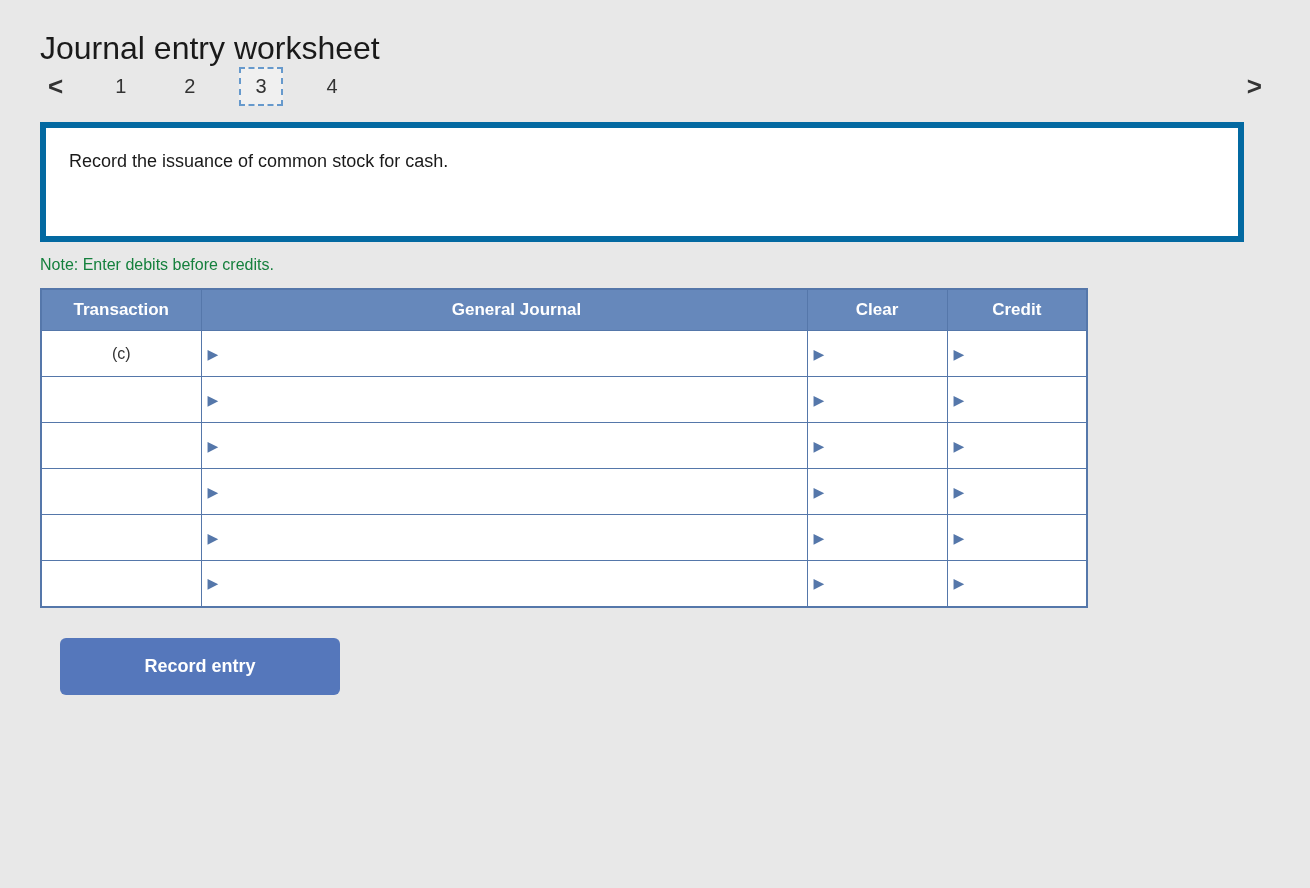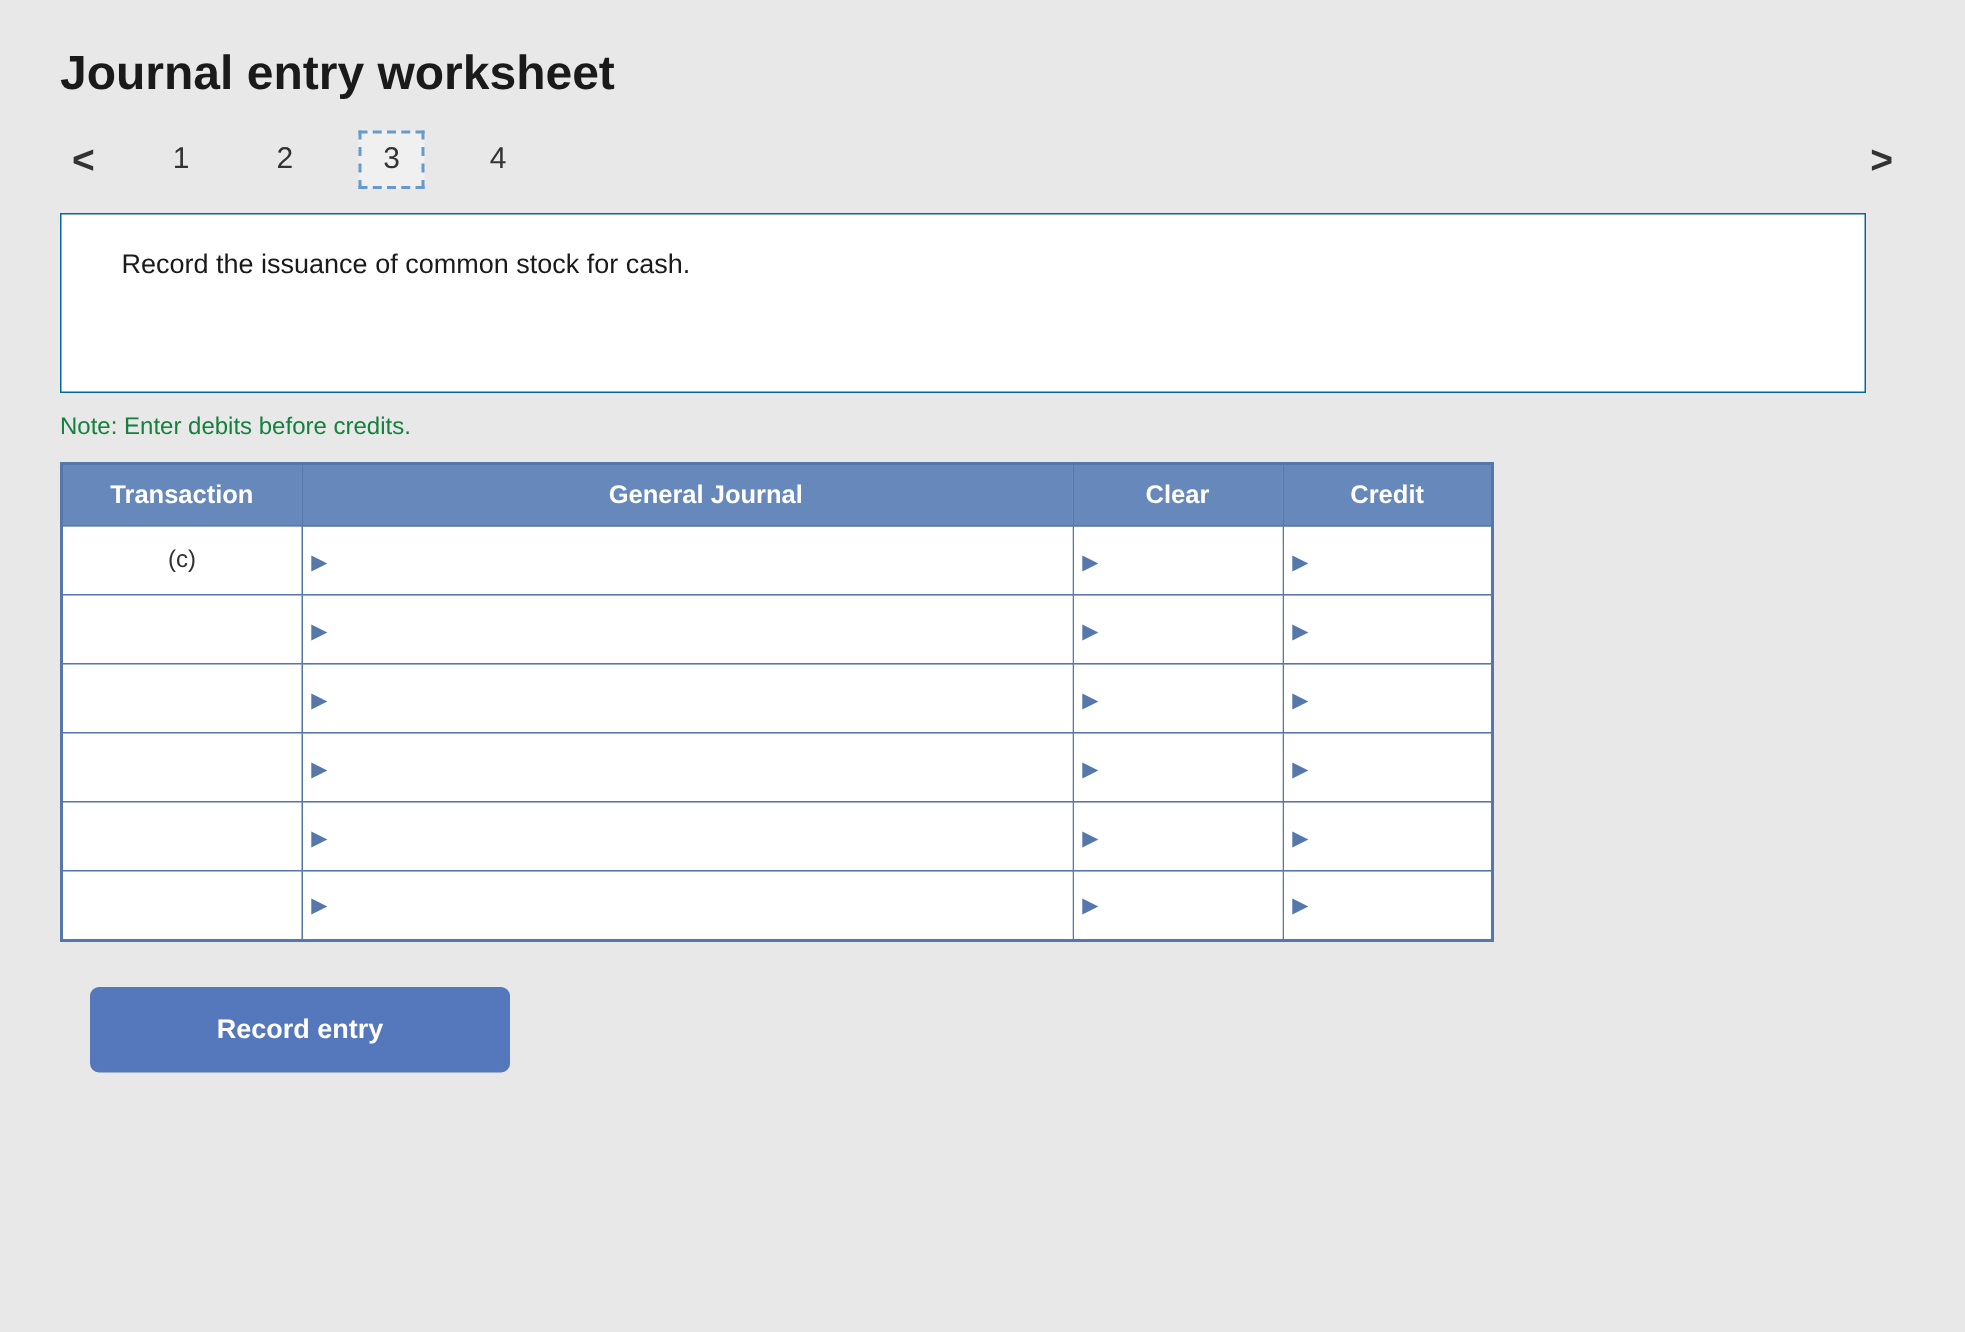--- a/index.html
+++ b/index.html
@@ -7,23 +7,22 @@
     body {
       background-color: #e8e8e8;
       font-family: Arial, sans-serif;
       padding: 30px 40px;
       min-height: 888px;
       width: 1310px;
     }
 
     .page-title {
       font-size: 32px;
-      font-weight: bold;
+      font-weight: normal;
       color: #1a1a1a;
-      margin-bottom: 20px;
     }
 
     .nav-row {
       display: flex;
       align-items: center;
       gap: 30px;
       margin-bottom: 16px;
     }
 
     .nav-arrow {
@@ -47,38 +46,38 @@
     }
 
     .nav-num.active {
       border: 2px dashed #6699cc;
       background-color: #f0f0f0;
       font-weight: normal;
     }
 
     .description-box {
       background: #fff;
-      border: 1px solid #0369a1;
-      padding: 20px 40px;
+      border: 6px solid #0369a1;
+      padding: 20px 23px;
       margin-bottom: 14px;
       min-height: 120px;
       font-size: 18px;
       color: #1a1a1a;
       line-height: 1.5;
       width: 1204px;
     }
 
     .note-text {
       color: #15803d;
       font-size: 16px;
       margin-bottom: 14px;
     }
 
     .journal-table {
-      width: 956px;
+      width: 1048px;
       border-collapse: collapse;
       border: 2px solid #5577aa;
       margin-bottom: 30px;
     }
 
     .journal-table th {
       background-color: #6688bb;
       color: #fff;
       font-weight: bold;
       font-size: 17px;

